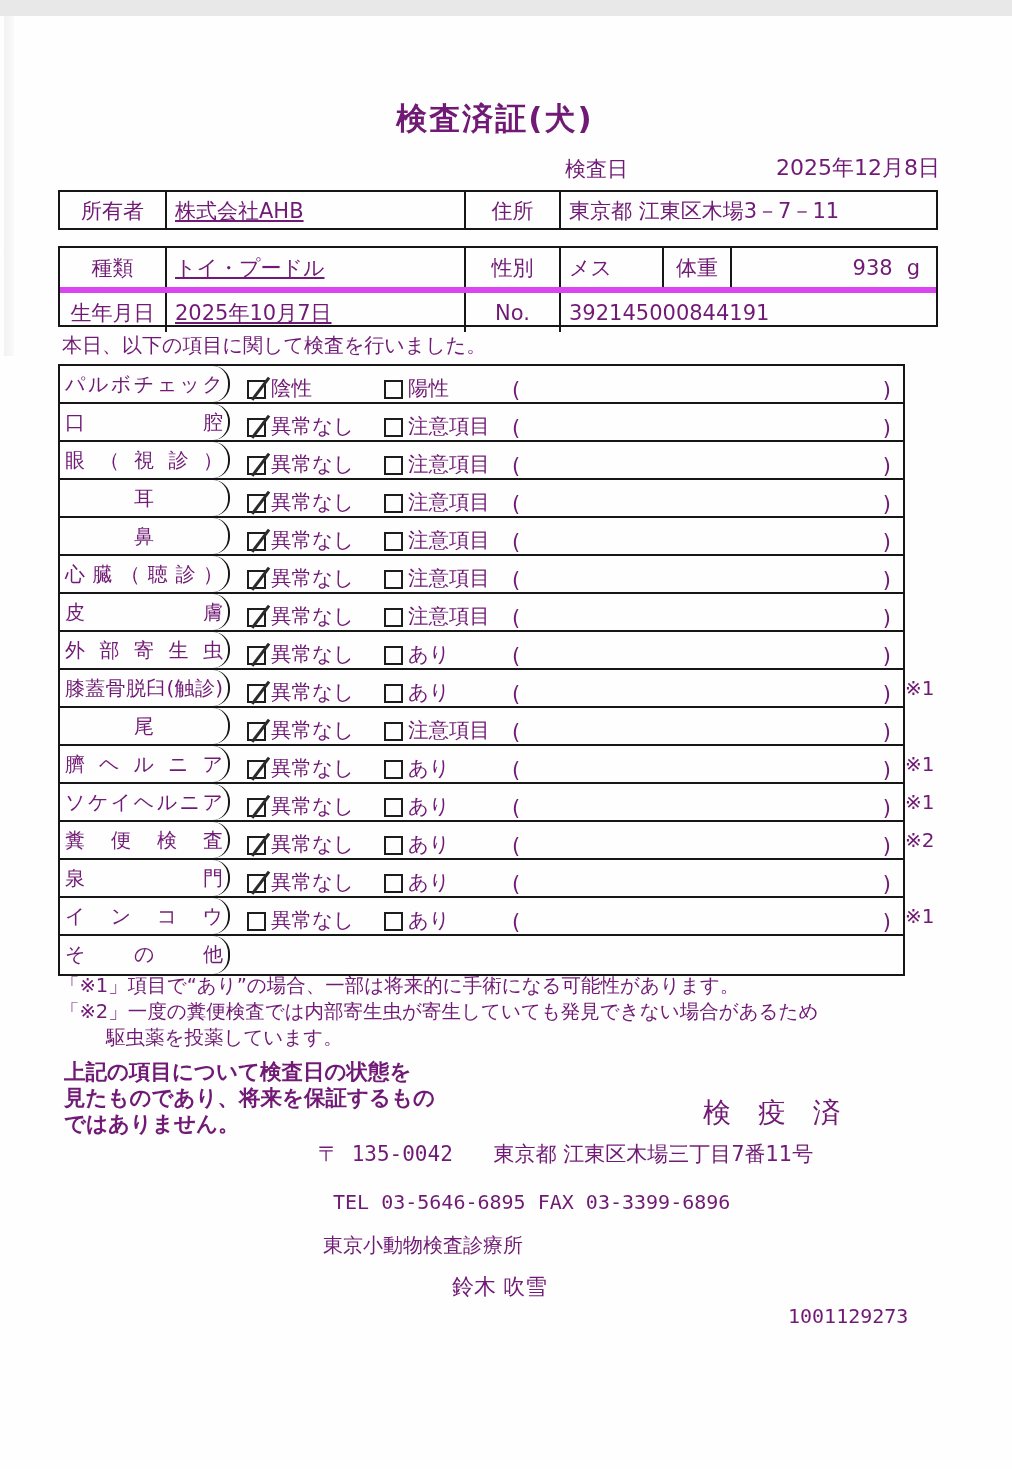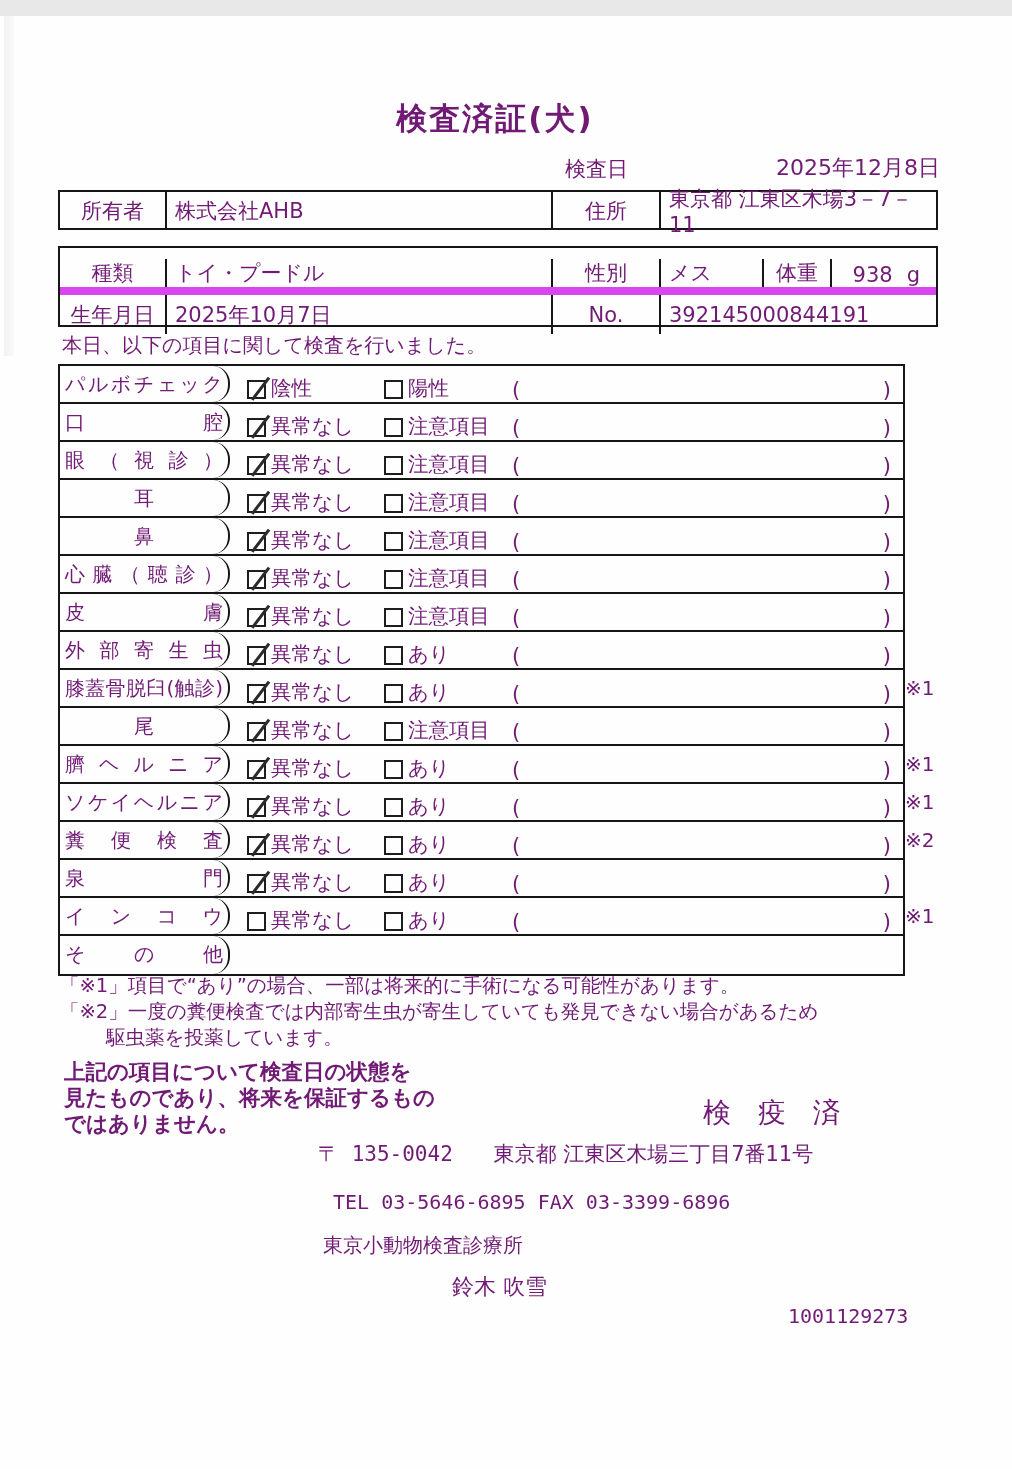--- a/index.html
+++ b/index.html
@@ -18,24 +18,24 @@
   
   .tbl{position:absolute;left:58px;width:880px;border:2px solid #161616;box-sizing:border-box;}
   .trow{display:flex;height:38px;align-items:stretch;}
   .trow2{display:flex;height:39px;align-items:stretch;}
   .tcell{display:flex;align-items:center;box-sizing:border-box;font-size:21px;
     border-right:2px solid #161616;padding:0 8px;}
   .tcell.last{border-right:none;}
   .tcell.hdr{justify-content:center;}
   .owner-tbl{top:174px;height:40px;}
   .info-tbl{top:230px;height:81px;}
-  .info-tbl .trow2:first-child{border-bottom:8px solid #d946ef;align-items:flex-end;}
+  .info-tbl .trow2:first-child{border-bottom:6px solid #d946ef;}
   .w-label{width:107px;}
-  .w-value{width:386px;}
-  .w-sex-l{width:108px;}
+  .w-value{width:299px;text-decoration:underline;}
+  .w-sex-l{width:95px;}
   .w-sex-v{width:103px;}
   .w-wt-l{width:68px;}
   .weight-cell{flex:1;justify-content:flex-end;gap:14px;padding-right:16px;}
   .addr-cell{flex:1;}
 
   .intro{position:absolute;top:316px;left:62px;font-size:20px;font-weight:500;}
 
   
   .chk{position:absolute;top:348px;left:58px;width:847px;border:2px solid #161616;box-sizing:border-box;}
   .chk-row{position:relative;display:flex;height:38px;border-bottom:2px solid #161616;box-sizing:border-box;}

